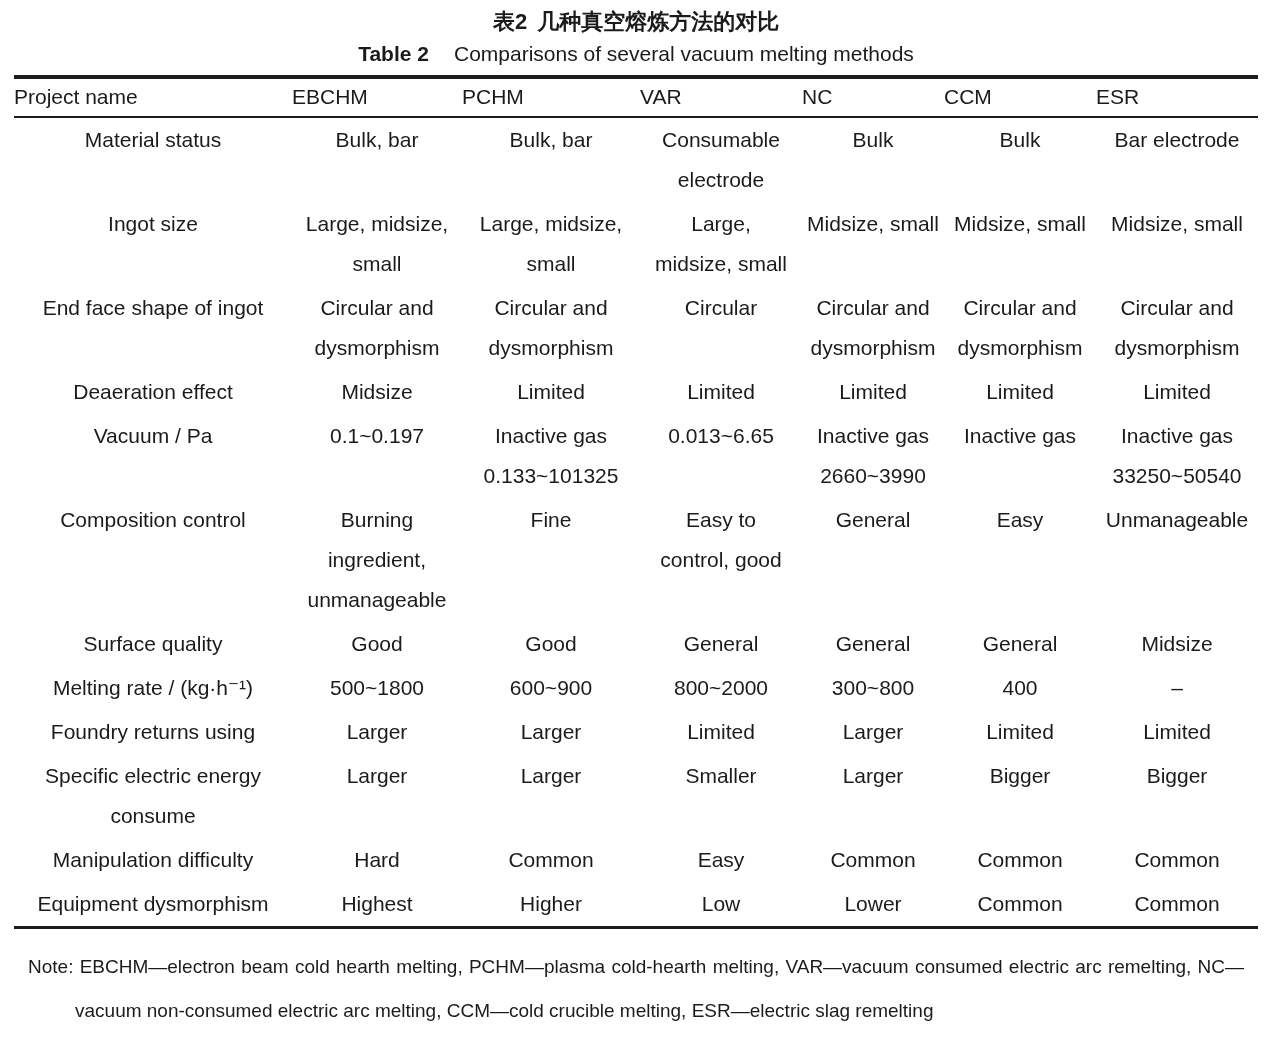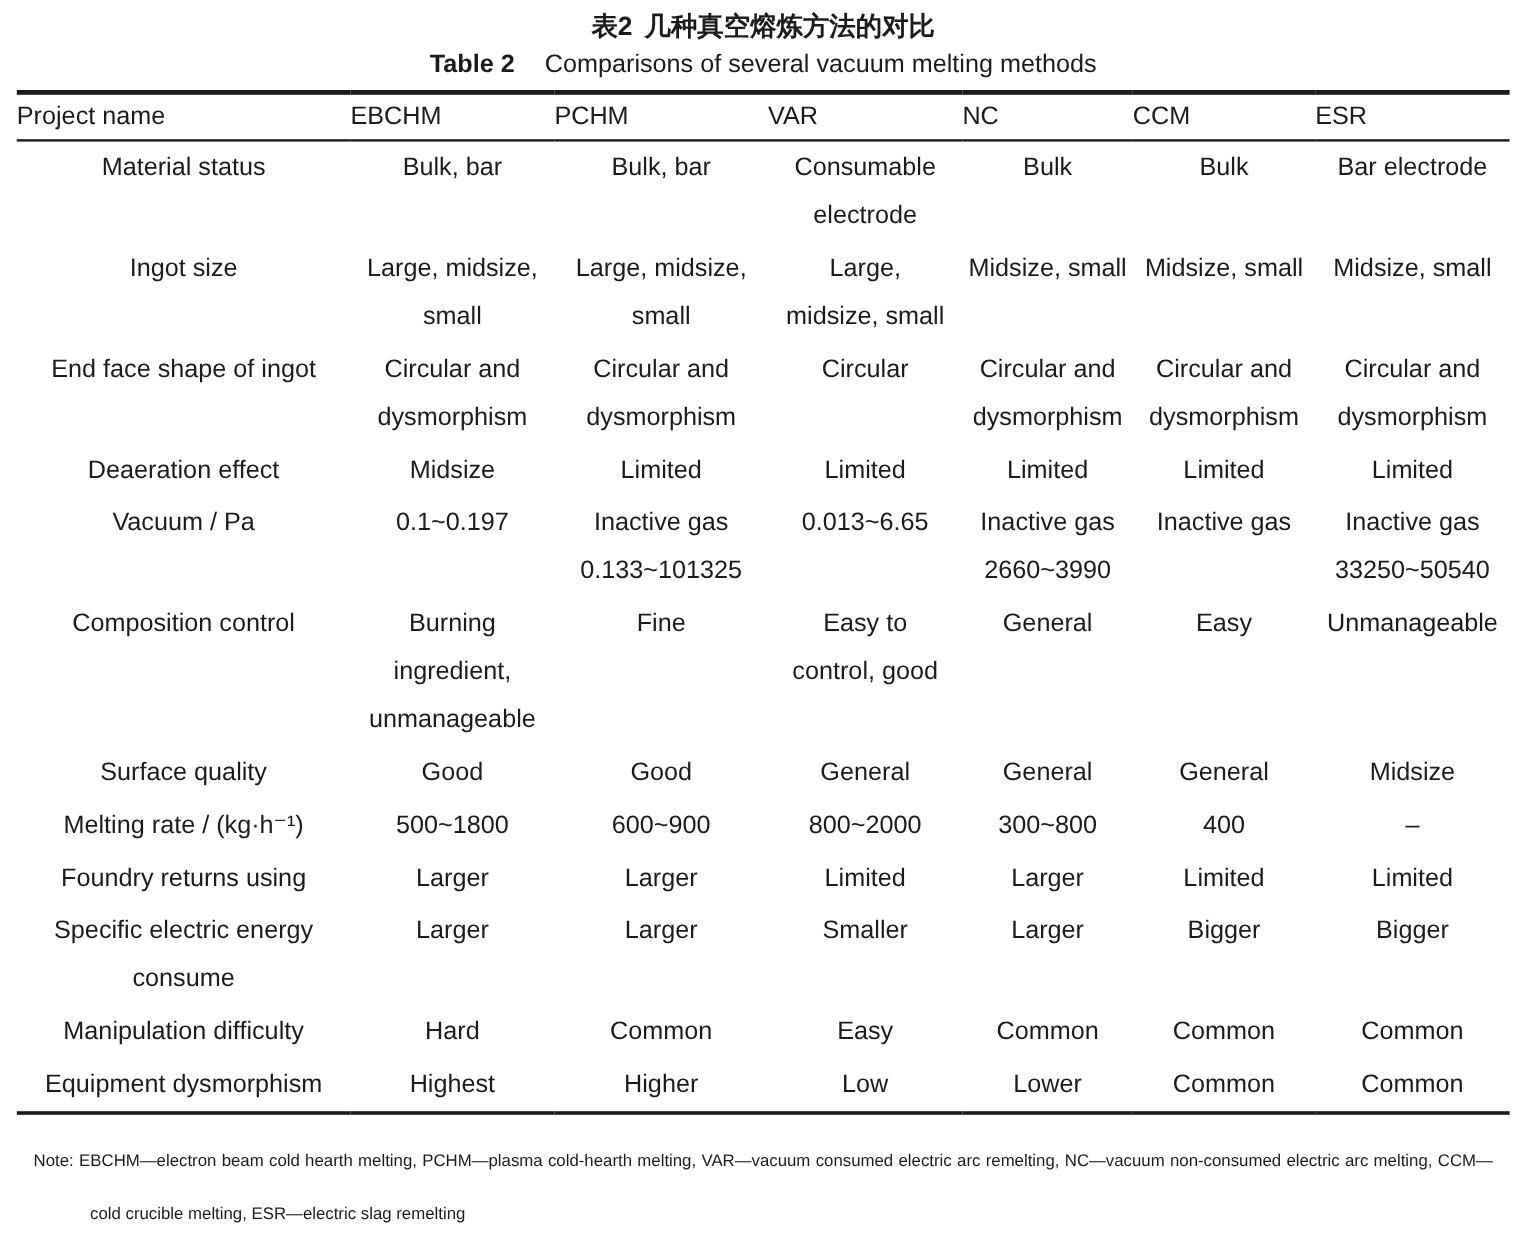--- a/index.html
+++ b/index.html
@@ -20,21 +20,21 @@
   }
   table.cmp th{
     font-weight:normal;font-size:21px;text-align:left;
     border-bottom:2px solid #1c1c1c;padding:6px 0 7px 0;
   }
   table.cmp td{
     font-size:21px;text-align:center;vertical-align:top;
     line-height:40px;white-space:pre-line;padding:2px 2px;
   }
   .note{
-    margin:16px 28px 0 28px;font-size:14px;line-height:44px;
+    margin:16px 28px 0 28px;font-size:19px;line-height:44px;
     text-align:justify;padding-left:47px;text-indent:-47px;
   }
 </style>
 </head>
 <body>
 
 <div class="titles">
   <div class="title-zh"><span class="t-prefix">表2</span><span class="t-rest">几种真空熔炼方法的对比</span></div>
   <div class="title-en"><span class="t-prefix">Table 2</span><span class="t-rest">Comparisons of several vacuum melting methods</span></div>
 </div>

